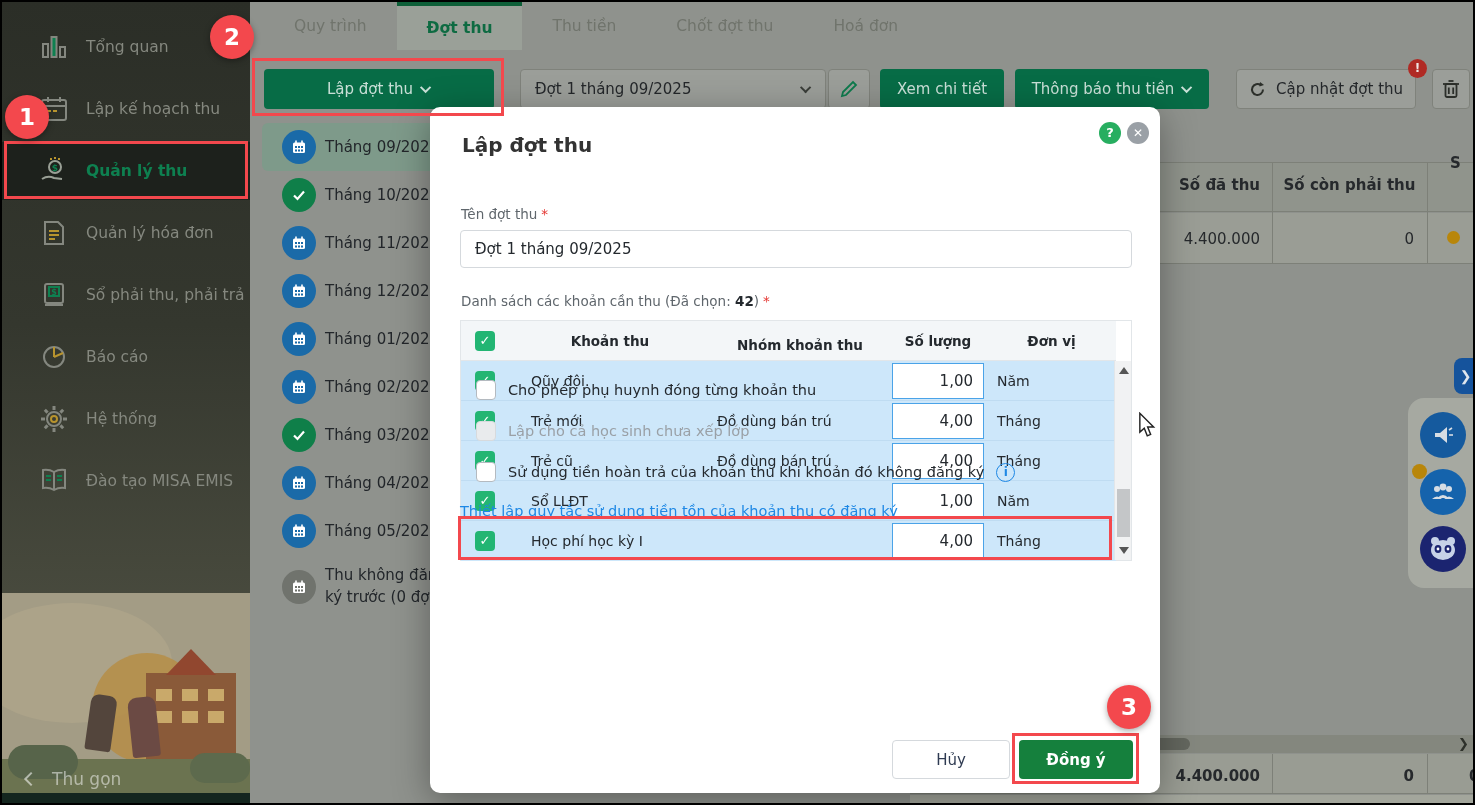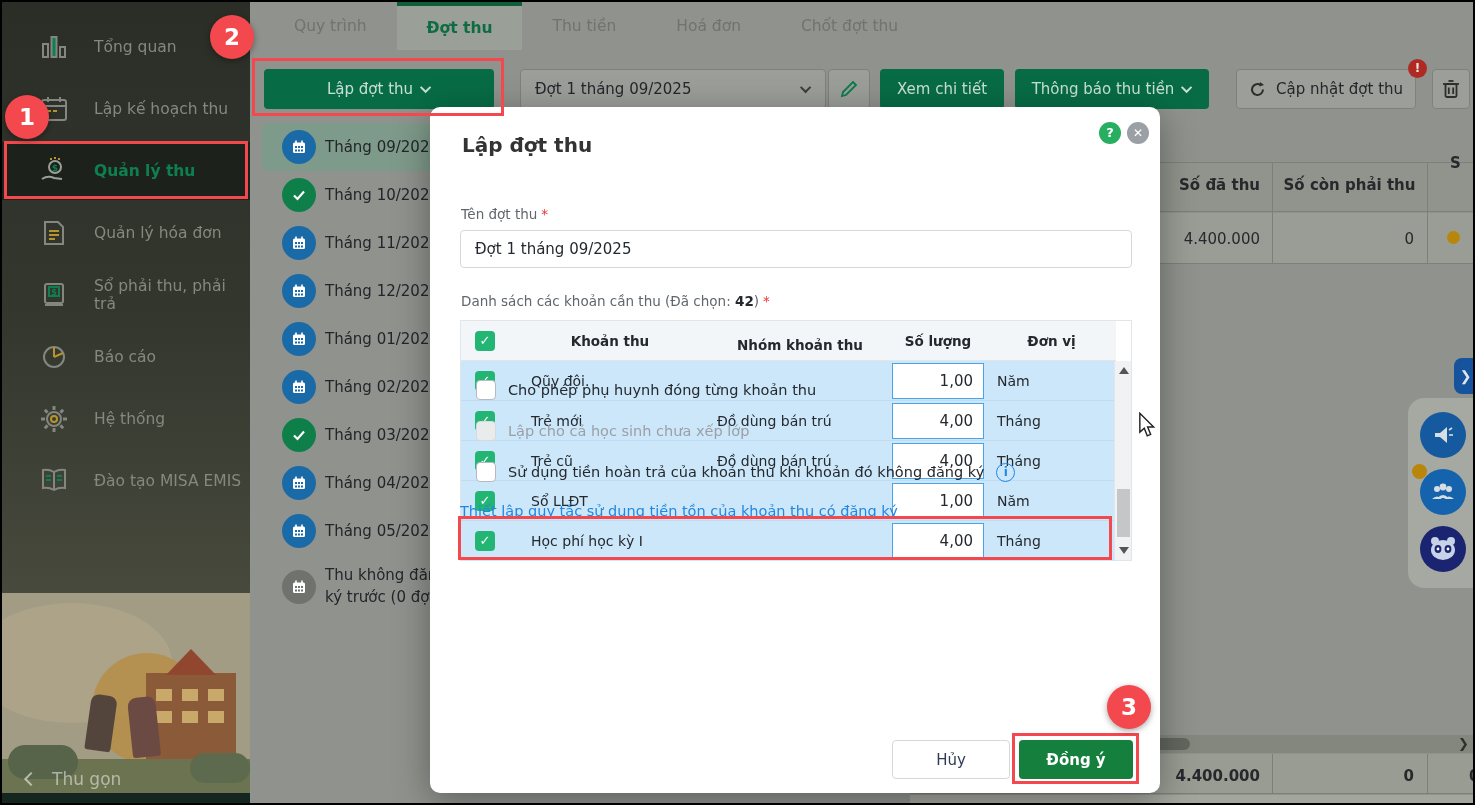--- a/index.html
+++ b/index.html
@@ -5,21 +5,21 @@
   * { margin:0; padding:0; box-sizing:border-box; }
   html,body { background:#555; }
   body { font-family:"DejaVu Sans", sans-serif; }
   .screen { position:relative; width:1475px; height:805px; overflow:hidden;
             background:#8f928d; border:2px solid #000; }
 
   
   .sidebar { position:absolute; left:0; top:0; width:248px; height:805px;
              background:linear-gradient(180deg,#2b2e27 0%,#34372e 40%,#4a4c3f 78%); z-index:2; }
   .side-item { position:absolute; left:0; width:248px; height:58px; display:flex; align-items:center;
-               gap:22px; padding-left:34px; color:#85887f; font-size:15.5px; cursor:pointer; }
+               gap:14px; padding-left:34px; color:#85887f; font-size:15.5px; cursor:pointer; }
   .side-item.active { background:#1d211c; color:#0e8050; font-weight:bold; }
   .side-item .icn { width:36px; height:36px; flex:0 0 36px; display:flex; align-items:center; justify-content:center; }
   .illus { position:absolute; left:0; bottom:14px; width:248px; height:200px; overflow:hidden; background:#a39c85; }
   .illus .sun { position:absolute; left:90px; top:60px; width:110px; height:110px; border-radius:50%; background:#b68c42; opacity:.8; }
   .illus .swirl { position:absolute; left:-30px; top:10px; width:200px; height:120px; border-radius:50%; background:#aca389; }
   .illus .bld { position:absolute; right:14px; bottom:30px; width:90px; height:90px; background:#8a5a39; }
   .illus .roof { position:absolute; right:34px; bottom:118px; width:50px; height:26px; background:#91472f; clip-path:polygon(50% 0,100% 100%,0 100%); }
   .illus .win { position:absolute; width:16px; height:12px; background:#c9a96a; }
   .illus .ground { position:absolute; left:0; bottom:0; width:248px; height:34px; background:#6b7350; }
   .illus .bush1 { position:absolute; left:6px; bottom:14px; width:70px; height:34px; border-radius:20px; background:#57644a; }
@@ -279,22 +279,22 @@
       <span>Thu gọn</span>
     </div>
     <div class="side-strip"></div>
   </aside>
 
   <div class="main">
     <div class="tabbar">
       <div class="tab">Quy trình</div>
       <div class="tab active">Đợt thu</div>
       <div class="tab">Thu tiền</div>
+      <div class="tab">Chốt đợt thu</div>
       <div class="tab">Hoá đơn</div>
-      <div class="tab">Chốt đợt thu</div>
     </div>
 
     <div class="btn-green-dim" style="left:14px;top:67px;width:230px">
       <span>Lập đợt thu</span>
       <span class="chev-down"></span>
     </div>
     <div class="ctl-dim" style="left:270px;top:67px;width:306px;justify-content:space-between;padding:0 14px">
       <span>Đợt 1 tháng 09/2025</span>
       <span class="chev-down" style="color:#3a3d38"></span>
     </div>

